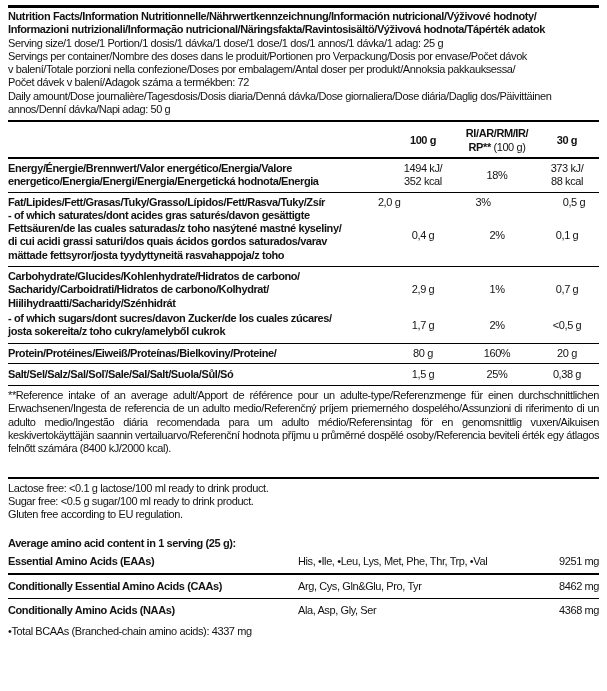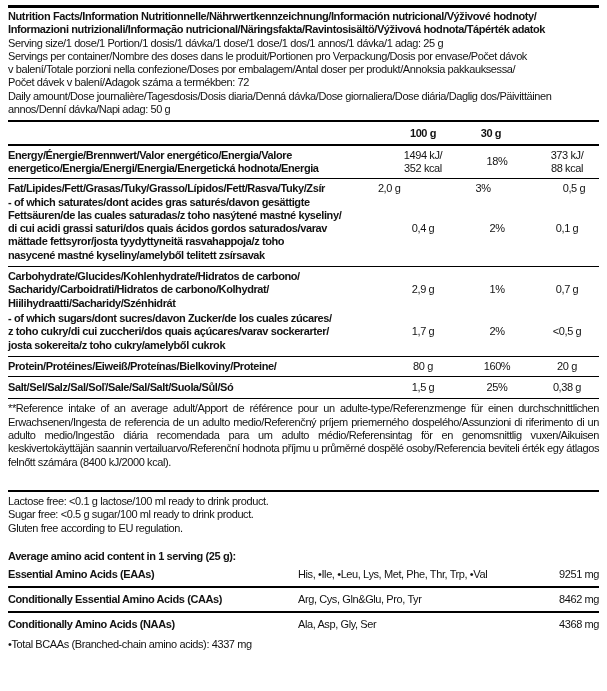--- a/index.html
+++ b/index.html
@@ -66,20 +66,24 @@
     <span class="ln">annos/Denní dávka/Napi adag: 50 g</span>
   </div>
 
   <div class="rule rule-2" style="margin-top:4px;"></div>
 
   <div class="ntable">
 
     <div class="row head-row txt bold">
       <div class="lbl"></div>
       <div class="c1">100 g</div>
+      <div class="c2">
+        <span class="ln">RI/AR/RM/IR/</span>
+        <span class="ln"><span>RP**</span><span class="reg"> (100 g)</span></span>
+      </div>
       <div class="c3">30 g</div>
     </div>
 
     <div class="rule rule-2"></div>
 
     <div class="row pad-s txt">
       <div class="lbl bold">
         <span class="ln">Energy/Énergie/Brennwert/Valor energético/Energia/Valore</span>
         <span class="ln">energetico/Energia/Energi/Energia/Energetická hodnota/Energia</span>
       </div>
@@ -104,21 +108,20 @@
       <div class="c2">3%</div>
       <div class="c3">0,5 g</div>
     </div>
 
     <div class="row txt" style="padding-bottom:4px;">
       <div class="lbl bold">
         <span class="ln">- of which saturates/dont acides gras saturés/davon gesättigte</span>
         <span class="ln">Fettsäuren/de las cuales saturadas/z toho nasýtené mastné kyseliny/</span>
         <span class="ln">di cui acidi grassi saturi/dos quais ácidos gordos saturados/varav</span>
         <span class="ln">mättade fettsyror/josta tyydyttyneitä rasvahappoja/z toho</span>
-        <span class="ln">nasycené mastné kyseliny/amelyből telitett zsírsavak</span>
       </div>
       <div class="c1">0,4 g</div>
       <div class="c2">2%</div>
       <div class="c3">0,1 g</div>
     </div>
 
     <div class="rule rule-1"></div>
 
     <div class="row txt" style="padding-top:3px;">
       <div class="lbl bold">
@@ -127,21 +130,20 @@
         <span class="ln">Hiilihydraatti/Sacharidy/Szénhidrát</span>
       </div>
       <div class="c1">2,9 g</div>
       <div class="c2">1%</div>
       <div class="c3">0,7 g</div>
     </div>
 
     <div class="row txt" style="padding:2px 0 4px 0;">
       <div class="lbl bold">
         <span class="ln">- of which sugars/dont sucres/davon Zucker/de los cuales zúcares/</span>
-        <span class="ln">z toho cukry/di cui zuccheri/dos quais açúcares/varav sockerarter/</span>
         <span class="ln">josta sokereita/z toho cukry/amelyből cukrok</span>
       </div>
       <div class="c1">1,7 g</div>
       <div class="c2">2%</div>
       <div class="c3">&lt;0,5 g</div>
     </div>
 
     <div class="rule rule-1"></div>
 
     <div class="row pad-s txt">

